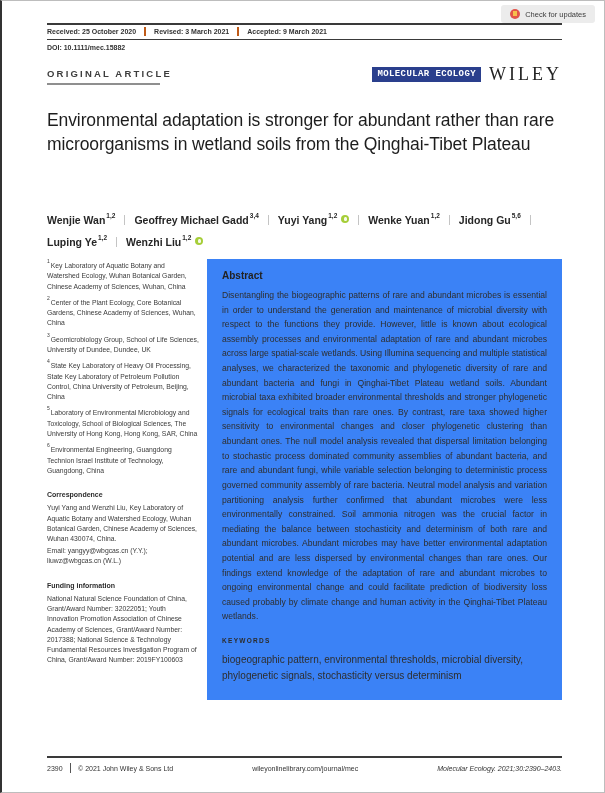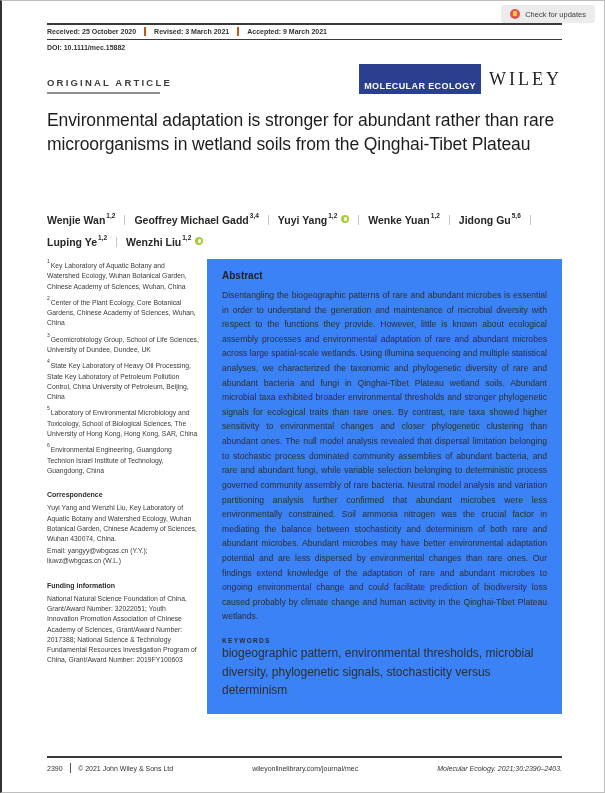--- a/index.html
+++ b/index.html
@@ -47,23 +47,23 @@
 
   .type-row {
     position: absolute; top: 63px; left: 45px; width: 515px;
     display: flex; justify-content: space-between; align-items: flex-end;
   }
   .article-type { font-size: 9.5px; font-weight: 700; letter-spacing: 2.2px; color: #3d3d3d; }
   .type-underline { margin-top: 4px; width: 113px; height: 2px; background: #8f8f8f; }
   .brand { display: flex; align-items: center; gap: 8px; }
   .journal-badge {
     background: #2a3f8d; color: #ffffff;
-    font-family: Liberation Sans, sans-serif;
+    font-family: Liberation Mono, monospace;
     font-size: 9px; font-weight: 700; letter-spacing: 0.4px;
-    padding: 17px 5px 3px 5px;
+    padding: 2px 5px 3px 5px;
   }
   .wiley {
     font-family: "Liberation Serif", serif;
     font-size: 18px; letter-spacing: 3px; color: #232323; font-weight: 400;
   }
 
   .title {
     position: absolute; top: 107px; left: 45px; width: 540px;
     font-size: 17.5px; line-height: 1.38; font-weight: 400; color: #1d1d1d;
     letter-spacing: -0.1px;
@@ -99,21 +99,21 @@
   
   .abstract-box {
     position: absolute; top: 258px; left: 205px; width: 355px; min-height: 441px;
     background: #3b82f6; padding: 11px 15px 14px 15px;
   }
   .abstract-heading { font-size: 10px; font-weight: 700; color: #222; margin-bottom: 7px; }
   .abstract-text {
     font-size: 8.6px; line-height: 1.7; text-align: justify; color: #2e2e2e;
   }
   .kw-heading { margin-top: 13px; font-size: 6.5px; font-weight: 700; letter-spacing: 1.3px; color: #2c2c2c; }
-  .kw-text { margin-top: 0; font-size: 12px; line-height: 1.55; color: #2e2e2e; }
+  .kw-text { margin-top: 8px; font-size: 10px; line-height: 1.55; color: #2e2e2e; }
 
   
   .footer-rule { position: absolute; top: 755px; left: 45px; width: 515px; height: 2px; background: #3a3a3a; }
   .footer {
     position: absolute; top: 762px; left: 45px; width: 515px;
     display: flex; justify-content: space-between; align-items: center;
     font-size: 7px; color: #333;
   }
   .footer-left { display: flex; align-items: center; }
   .page-num { font-weight: 400; }

